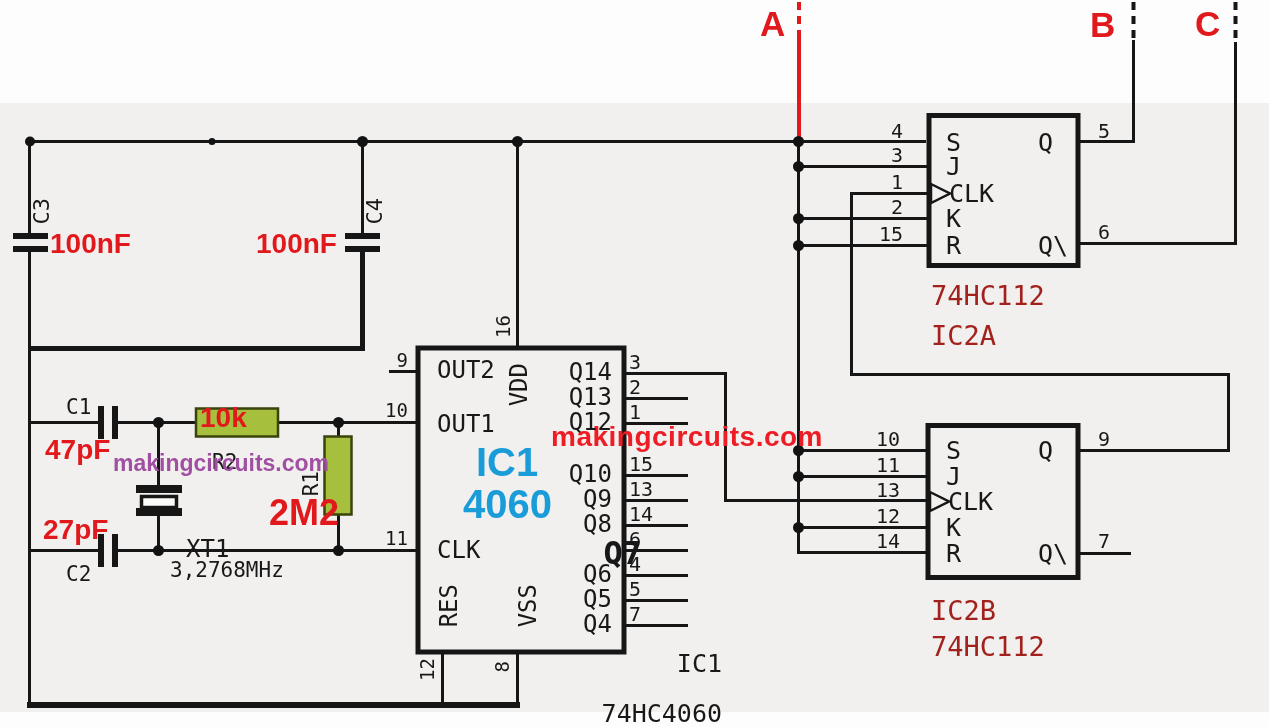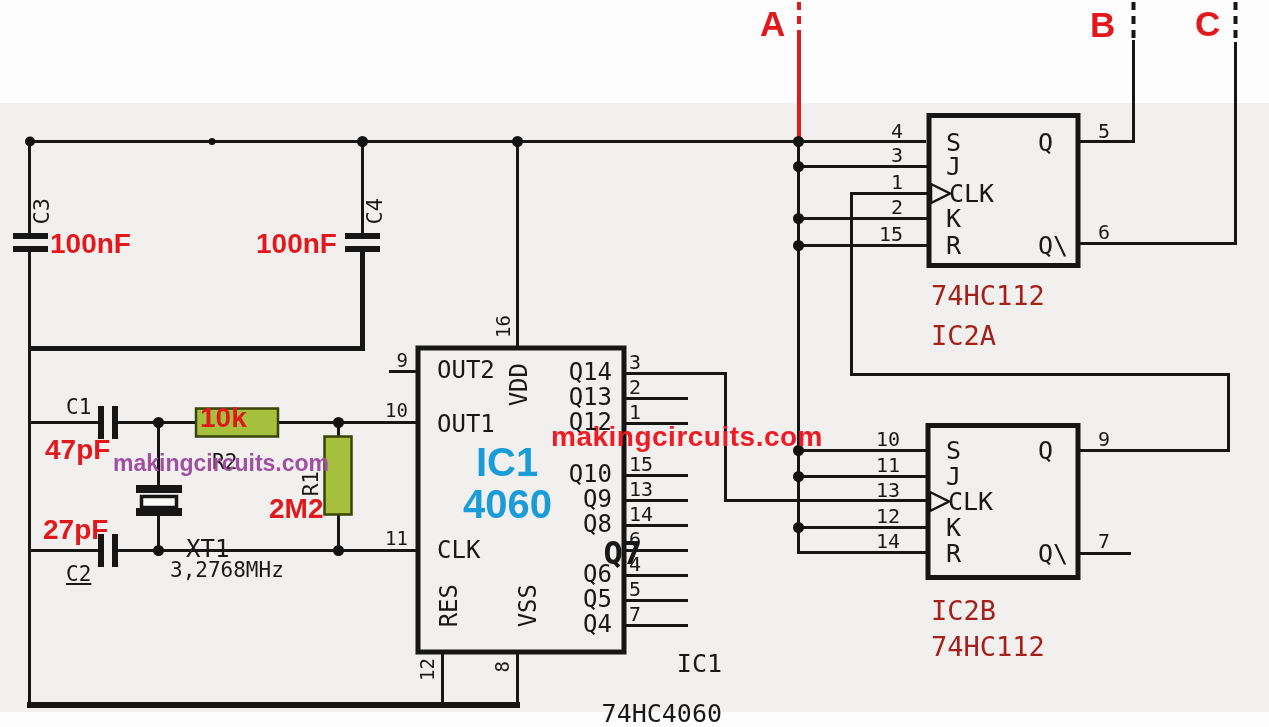--- a/index.html
+++ b/index.html
@@ -123,25 +123,25 @@
   <div class="lbl sans red" style="left:1195px;top:6px;font-size:35px;">C</div>
 
   <div class="lbl vtext" style="left:31px;top:198px;font-size:22px;">C3</div>
   <div class="lbl sans red" style="left:50px;top:230px;font-size:28px;">100nF</div>
   <div class="lbl vtext" style="left:364px;top:198px;font-size:22px;">C4</div>
   <div class="lbl sans red" style="left:256px;top:230px;font-size:28px;">100nF</div>
 
   <div class="lbl" style="left:66px;top:397px;font-size:21px;">C1</div>
   <div class="lbl sans red" style="left:45px;top:436px;font-size:28px;">47pF</div>
   <div class="lbl sans red" style="left:43px;top:516px;font-size:28px;">27pF</div>
-  <div class="lbl" style="left:66px;top:564px;font-size:21px;text-decoration:underline;">C2</div>
+  <div class="lbl" style="left:66px;top:564px;font-size:21px;">C2</div>
   <div class="lbl sans red" style="left:200px;top:372px;font-size:28px;margin-top:32px;">10k</div>
   <div class="lbl" style="left:212px;top:439px;font-size:21px;margin-top:13px;">R2</div>
   <div class="lbl vtext" style="left:301px;top:471px;font-size:21px;">R1</div>
-  <div class="lbl sans red" style="left:269px;top:495px;font-size:28px;">2M2</div>
+  <div class="lbl sans red" style="left:269px;top:495px;font-size:36px;">2M2</div>
   <div class="lbl" style="left:186px;top:521px;font-size:24px;margin-top:16px;">XT1</div>
   <div class="lbl" style="left:170px;top:560px;font-size:21px;">3,2768MHz</div>
 
   <div class="lbl sans purple" style="left:113px;top:452px;font-size:23px;">makingcircuits.com</div>
   <div class="lbl sans wmred" style="left:551px;top:423px;font-size:28px;color:#ee1c24;">makingcircuits.com</div>
 
   <div class="lbl ralign" style="left:381px;top:351px;width:27px;font-size:19px;">9</div>
   <div class="lbl" style="left:437px;top:358px;font-size:24px;">OUT2</div>
   <div class="lbl ralign" style="left:381px;top:401px;width:27px;font-size:19px;">10</div>
   <div class="lbl" style="left:437px;top:412px;font-size:24px;">OUT1</div>

